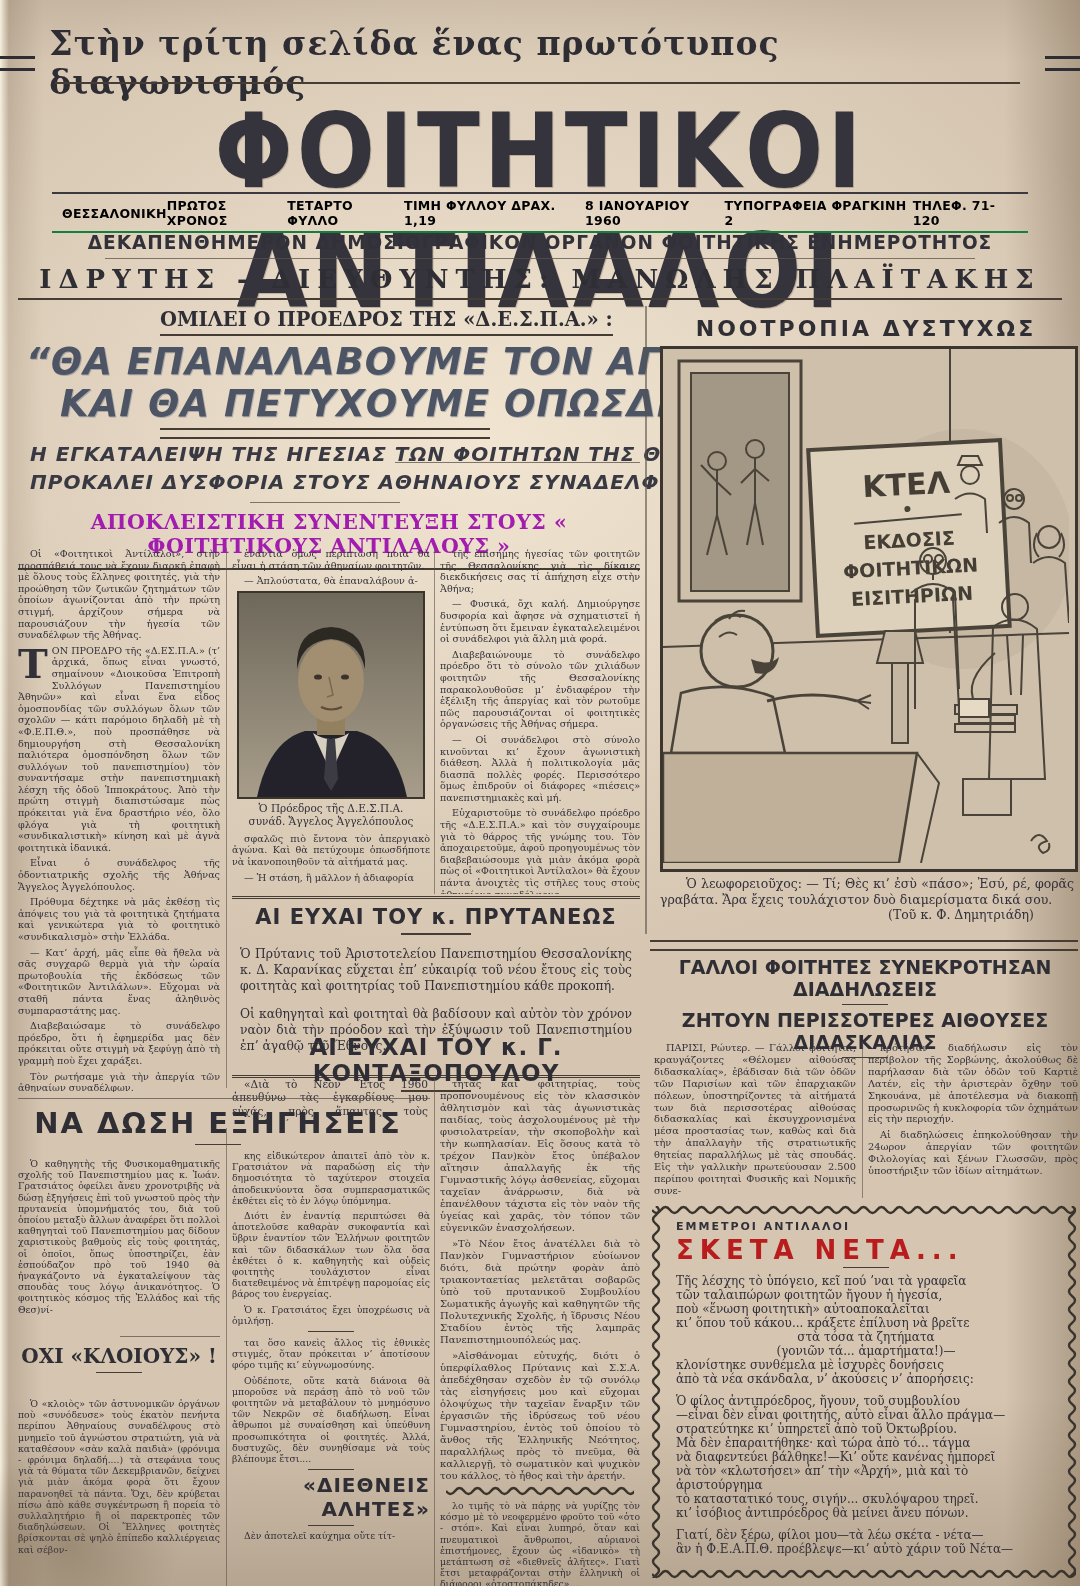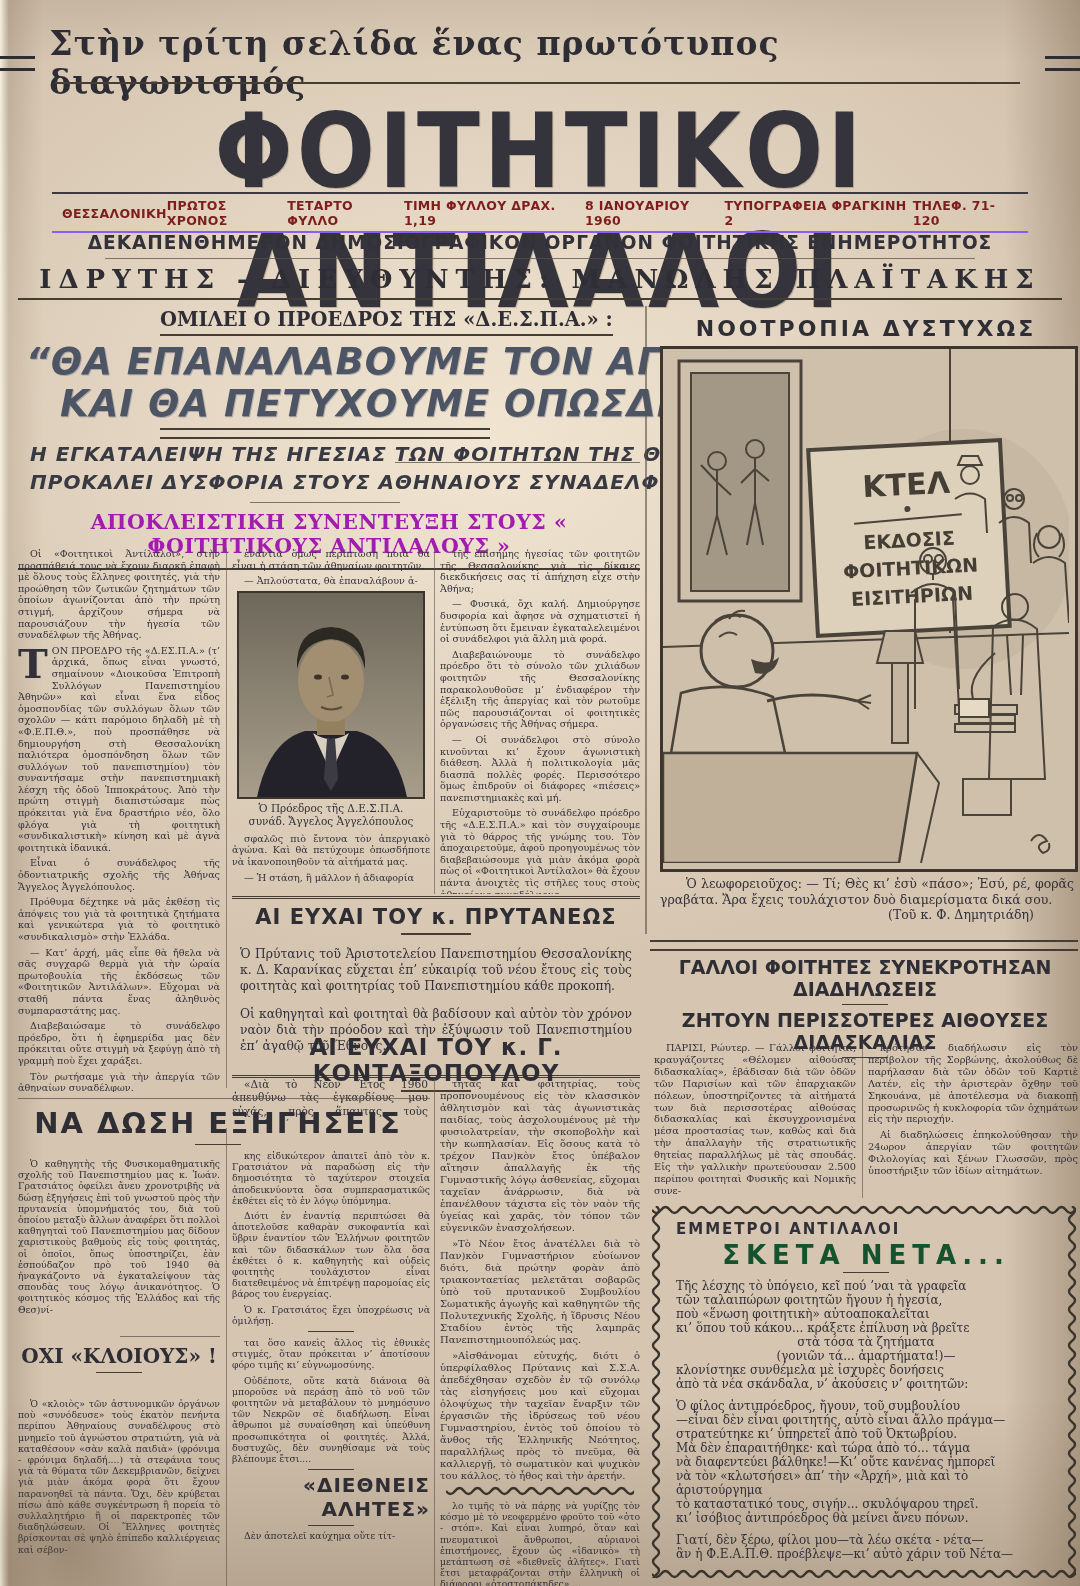--- a/index.html
+++ b/index.html
@@ -22,22 +22,22 @@
   .col{position:absolute;overflow:hidden;}
   .col p{margin:0 0 4px;text-indent:12px;line-height:inherit;}
   
   .banner{display:flex;align-items:center;justify-content:center;gap:14px;width:100%;}
   .dblseg{width:36px;height:9px;border-top:3px solid #2e2d33;border-bottom:3px solid #2e2d33;}
   .banner-text{font-family:"DejaVu Serif",serif;font-weight:bold;font-size:33px;color:#2e2d33;letter-spacing:1px;}
   .masthead{width:100%;text-align:center;font-family:"DejaVu Sans",sans-serif;font-weight:bold;
     font-size:92px;letter-spacing:4px;color:#35343c;transform:scaleY(1.12);transform-origin:top;
     text-shadow:1px 1px 0 rgba(70,60,48,.25);}
   .infobar{display:flex;justify-content:space-between;align-items:center;
-    border-top:2px solid #3c3a40;border-bottom:2px solid #8b5cf6;padding:4px 10px 3px;
-    font-family:"DejaVu Sans",sans-serif;font-weight:bold;font-size:12.5px;color:#7f1d1d;letter-spacing:.3px;}
+    border-top:2px solid #3c3a40;border-bottom:2px solid #15803d;padding:4px 10px 3px;
+    font-family:"DejaVu Sans",sans-serif;font-weight:bold;font-size:12.5px;color:#000000;letter-spacing:.3px;}
   .subtitle{width:100%;text-align:center;font-family:"DejaVu Sans",sans-serif;font-weight:bold;
     font-size:18.5px;letter-spacing:1px;color:#32313a;}
   .founder{width:100%;text-align:center;font-family:"DejaVu Serif",serif;font-weight:bold;
     font-size:26px;letter-spacing:7px;color:#2f2e35;}
   .kicker{font-family:"DejaVu Serif",serif;font-weight:bold;font-size:19.5px;color:#2f2e35;
     border-bottom:2px solid #453c33;padding-bottom:3px;display:inline-block;}
   .headline{font-family:"DejaVu Sans",sans-serif;font-style:italic;font-weight:bold;
     font-size:37px;letter-spacing:1px;color:#4d5565;text-shadow:1px 1px 0 rgba(124,131,148,.55);white-space:nowrap;}
   .subhead{font-family:"DejaVu Sans",sans-serif;font-style:italic;font-weight:bold;
     font-size:20px;color:#383942;letter-spacing:1px;white-space:nowrap;}
@@ -47,22 +47,22 @@
   .body-iv{font-size:9.6px;line-height:11.6px;}
   .dc p:nth-child(2){text-indent:0;}
   .dc p:nth-child(2)::first-letter{float:left;font-size:40px;line-height:.8;padding:3px 4px 0 0;font-weight:bold;}
   .photo-frame{border:2px solid #3b352e;background:#8d8273;}
   .photo-cap{text-align:center;font-size:10.5px;line-height:13px;margin-top:3px;}
   .box-pr{border-top:3px double #453c33;border-bottom:3px double #453c33;padding:6px 8px 8px;}
   .h-sans{font-family:"DejaVu Sans",sans-serif;font-weight:bold;color:#2f2e35;text-align:center;}
   .mini-rule{width:70px;margin:4px auto;border-top:2px solid #453c33;}
   .mini-rule.sm{width:46px;border-top-width:1.5px;}
   .body-sm{font-size:9.3px;line-height:11.2px;}
-  .poem-label{font-family:"DejaVu Sans",sans-serif;font-weight:bold;font-size:15px;letter-spacing:2px;color:#32313a;}
-  .poem-title{font-family:"DejaVu Sans",sans-serif;font-weight:bold;font-size:26px;letter-spacing:6px;text-align:center;color:#14532d;}
+  .poem-label{font-family:"DejaVu Sans",sans-serif;font-weight:bold;font-size:11px;letter-spacing:2px;color:#32313a;}
+  .poem-title{font-family:"DejaVu Sans",sans-serif;font-weight:bold;font-size:26px;letter-spacing:6px;text-align:left;color:#b91c1c;}
   .poem div{font-size:12px;line-height:14px;}
   .poem{margin:0;}
   .poem-s1 div:nth-child(5),.poem-s1 div:nth-child(6){text-align:center;}
   .cap-just{font-size:12.5px;line-height:15.5px;text-align:justify;text-indent:26px;}
   .cap-credit{font-size:12.5px;text-align:right;padding-right:40px;}
   .fr-col p{margin:0 0 4px;text-indent:12px;}
   .edgeL{position:absolute;left:0;top:0;width:9px;height:100%;background:linear-gradient(to right,#f6efdf,rgba(246,239,223,0));}
   .blotch-bl{position:absolute;left:-40px;bottom:-60px;width:220px;height:200px;
     background:radial-gradient(closest-side, rgba(96,78,56,.35), rgba(96,78,56,0));}
   .ck-line{stroke:#4a4339;stroke-width:2;fill:none;}
@@ -360,21 +360,21 @@
       <div class="poem-title" style="margin-top:2px;">ΣΚΕΤΑ  ΝΕΤΑ...</div>
       <div class="mini-rule sm" style="margin:2px auto 6px;"></div>
       <div class="serif poem poem-s1">
           <div>Τῆς λέσχης τὸ ὑπόγειο, κεῖ πού ’ναι τὰ γραφεῖα</div>
           <div>τῶν ταλαιπώρων φοιτητῶν ἤγουν ἡ ἡγεσία,</div>
           <div>ποὺ «ἕνωση φοιτητικὴ» αὐτοαποκαλεῖται</div>
           <div>κι’ ὅπου τοῦ κάκου... κράξετε ἐπίλυση νὰ βρεῖτε</div>
           <div>στὰ τόσα τὰ ζητήματα</div>
           <div>(γονιῶν τά...  ἁμαρτήματα!)—</div>
           <div>κλονίστηκε συνθέμελα μὲ ἰσχυρὲς δονήσεις</div>
-          <div>ἀπὸ τὰ νέα σκάνδαλα, ν’ ἀκούσεις ν’ φοιτητῶν:</div>
+          <div>ἀπὸ τὰ νέα σκάνδαλα, ν’ ἀκούσεις ν’ ἀπορήσεις:</div>
         </div>
       <div style="height:8px;"></div>
       <div class="serif poem">
           <div>Ὁ φίλος ἀντιπρόεδρος, ἤγουν, τοῦ συμβουλίου</div>
           <div>—εἶναι δὲν εἶναι φοιτητής, αὐτὸ εἶναι ἄλλο πράγμα—</div>
           <div>στρατεύτηκε κι’ ὑπηρετεῖ ἀπὸ τοῦ Ὀκτωβρίου.</div>
           <div>Μὰ δὲν ἐπαραιτήθηκε· καὶ τώρα ἀπὸ τό... τάγμα</div>
           <div>νὰ διαφεντεύει βάλθηκε!—Κι’ οὔτε κανένας ἠμπορεῖ</div>
           <div>νὰ τὸν «κλωτσήσει» ἀπ’ τὴν «Ἀρχή», μιὰ καὶ τὸ ἀριστούργημα</div>
           <div>τὸ καταστατικό τους, σιγήν... σκυλόψαρου τηρεῖ.</div>

